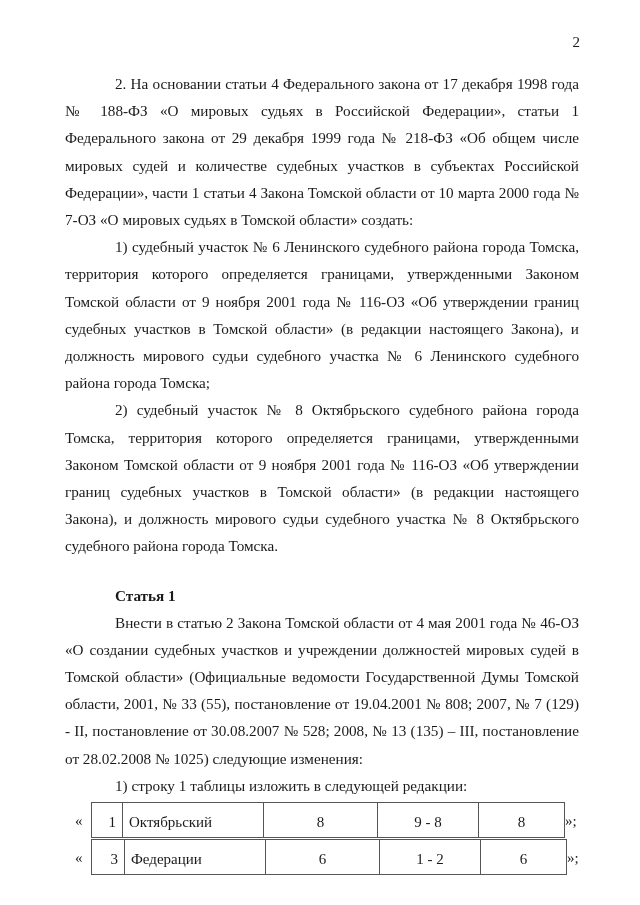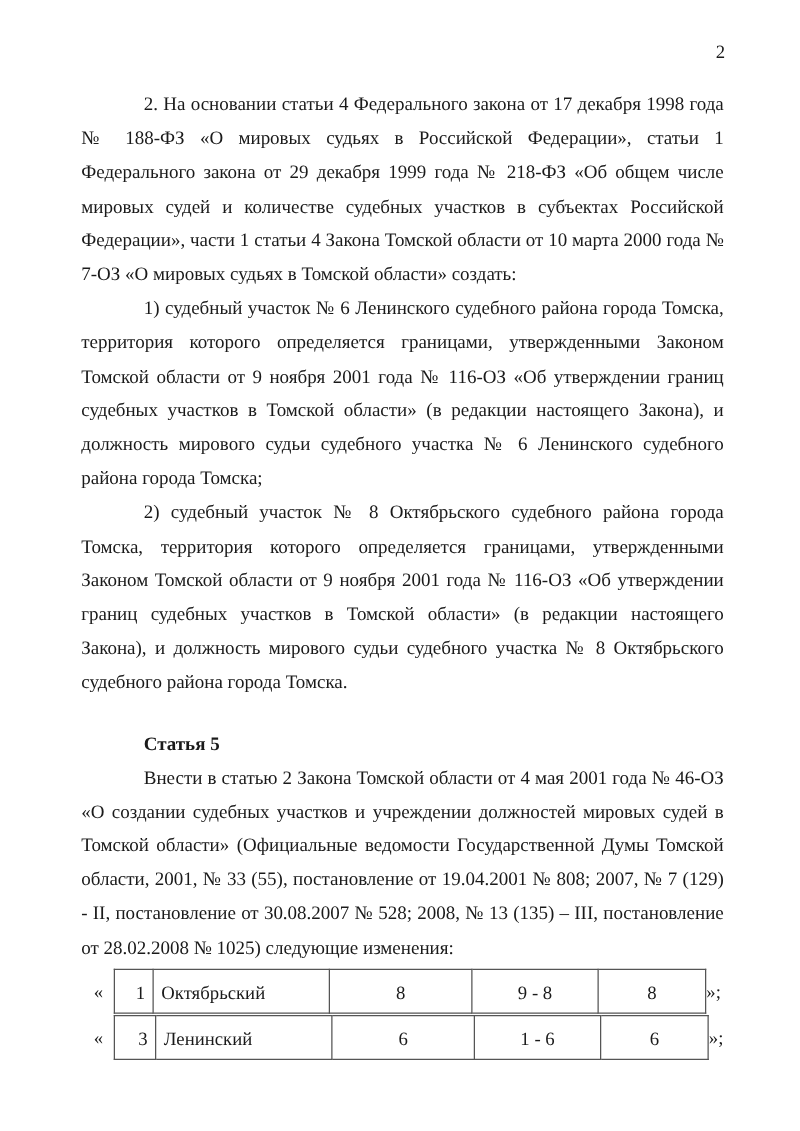--- a/index.html
+++ b/index.html
@@ -22,23 +22,24 @@
 </head>
 <body>
 
 <div class="page-num">2</div>
 
 <div class="content">
   <p class="p">2. На основании статьи 4 Федерального закона от 17 декабря 1998 года № 188-ФЗ «О мировых судьях в Российской Федерации», статьи 1 Федерального закона от 29 декабря 1999 года № 218-ФЗ «Об общем числе мировых судей и количестве судебных участков в субъектах Российской Федерации», части 1 статьи 4 Закона Томской области от 10 марта 2000 года № 7-ОЗ «О мировых судьях в Томской области» создать:</p>
   <p class="p">1) судебный участок № 6 Ленинского судебного района города Томска, территория которого определяется границами, утвержденными Законом Томской области от  9 ноября 2001 года № 116-ОЗ  «Об утверждении границ судебных участков в Томской области» (в редакции настоящего Закона), и должность мирового судьи судебного участка № 6 Ленинского судебного района города Томска;</p>
   <p class="p">2) судебный участок № 8 Октябрьского судебного района города Томска, территория которого определяется границами, утвержденными Законом Томской области  от 9 ноября 2001 года № 116-ОЗ  «Об утверждении границ судебных участков в Томской области» (в редакции настоящего Закона), и должность мирового судьи судебного участка № 8 Октябрьского судебного района города Томска.</p>
 
-  <div class="heading">Статья 5</div>
+  <div class="heading">Статья 1</div>
   <p class="p">Внести в статью 2 Закона Томской области от 4 мая 2001 года № 46-ОЗ «О создании судебных участков и учреждении должностей мировых судей в Томской области» (Официальные ведомости Государственной Думы Томской области, 2001, № 33 (55), постановление от 19.04.2001 № 808; 2007, № 7 (129) - II, постановление от 30.08.2007 № 528; 2008, № 13 (135) – III, постановление от  28.02.2008 № 1025) следующие изменения:</p>
 
+  <p class="sub">1) строку 1 таблицы изложить в следующей редакции:</p>
   <div class="tbl-line">
     <span class="quote-open">«</span>
     <table class="row">
       <tbody>
           <tr>
         <td class="num" style="width:18px">1</td>
         <td class="name" style="width:128px">Октябрьский</td>
         <td class="c" style="width:101px">8</td>
         <td class="c" style="width:88px">9 - 8</td>
         <td class="c" style="width:73px">8</td>
@@ -47,22 +48,22 @@
       </table>
     <span class="quote-close" style="left:500px">»;</span>
   </div>
 
   <div class="tbl-line">
     <span class="quote-open">«</span>
     <table class="row">
       <tbody>
           <tr>
         <td class="num" style="width:20px">3</td>
-        <td class="name" style="width:128px">Ленинский</td>
+        <td class="name" style="width:128px">Федерации</td>
         <td class="c" style="width:101px">6</td>
-        <td class="c" style="width:88px">1 - 6</td>
+        <td class="c" style="width:88px">1 - 2</td>
         <td class="c" style="width:73px">6</td>
       </tr>
     </tbody>
       </table>
     <span class="quote-close" style="left:502px">»;</span>
   </div>
 </div>
 
 </body></html>

